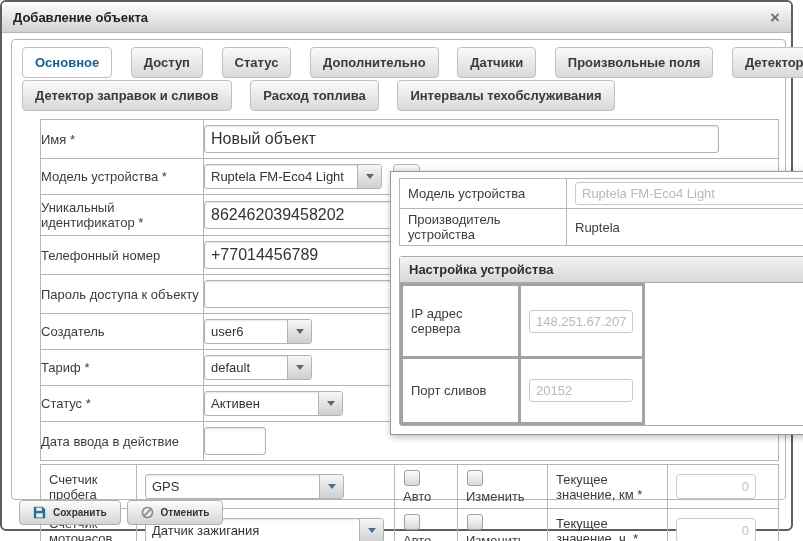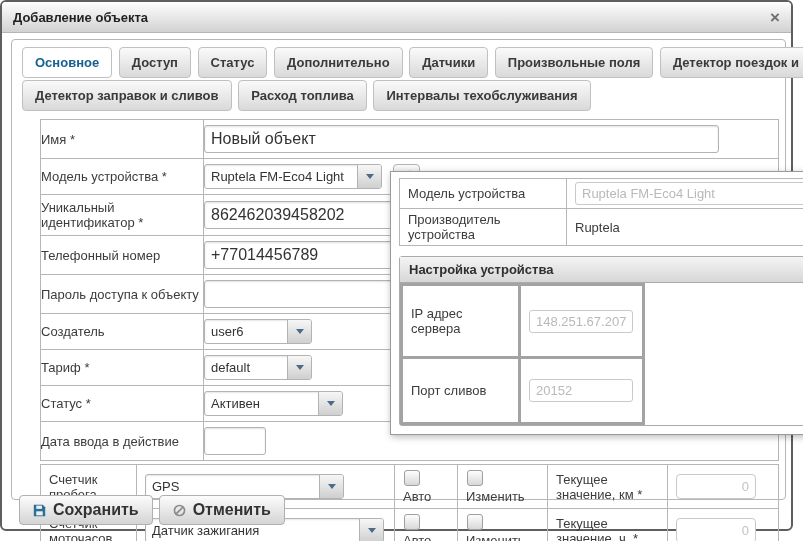--- a/index.html
+++ b/index.html
@@ -19,21 +19,21 @@
     display:flex; align-items:center; padding:15px 11px;
   }
   .title { font-weight:bold; font-size:13px; color:#222; }
   .close-btn { margin-left:auto; color:#6e6e6e; font-weight:bold; font-size:17px; line-height:1; cursor:pointer; }
   .panel {
     position:absolute; left:9px; top:37px; width:775px; height:461px;
     border:1px solid #b6b6b6; border-radius:4px; background:#fff; padding:7px 10px;
   }
   .tabs-row { white-space:nowrap; margin-bottom:2px; }
   .tab {
-    display:inline-block; padding:7px 12px; margin-right:3px;
+    display:inline-block; padding:7px 12px; margin-right:15px;
     background:linear-gradient(#fafafa,#d9d9d9); border:1px solid #c0c0c0;
     border-radius:4px; font-weight:bold; color:#3a3a3a; cursor:pointer;
   }
   .tab.active { background:#fff; color:#17618f; }
   table.grid { border-collapse:collapse; margin:8px 18px 0; width:739px; }
   table.grid td { border:1px solid #b6b6b6; padding:5px 0; vertical-align:middle; }
   td.lbl { width:163px; }
   input.txt {
     border:1px solid #b3b3b3; border-radius:3px; padding:4px 6px; font-size:16px;
     color:#333; font-family:inherit; box-shadow:inset 0 1px 2px rgba(0,0,0,0.12); outline:none; background:#fff;
@@ -69,21 +69,21 @@
     background:linear-gradient(#fdfdfd,#d8d8d8); margin:1px 0 3px 1px; cursor:pointer;
   }
   input.val-inp {
     width:80px; text-align:right; color:#c2c2c2; border:1px solid #c9c9c9; border-radius:4px;
     padding:4px 6px; font-size:13px; font-family:inherit; background:#fff; outline:none;
   }
   .footer { position:absolute; left:17px; bottom:4px; display:flex; gap:6px; }
   .btn {
     display:inline-flex; align-items:center; gap:7px; padding:5px 13px;
     background:linear-gradient(#fcfcfc,#d4d4d4); border:1px solid #b0b0b0; border-radius:4px;
-    font-size:16px; font-weight:bold; color:#333; cursor:pointer; font-family:inherit;
+    font-size:10px; font-weight:bold; color:#333; cursor:pointer; font-family:inherit;
   }
   .popup {
     position:absolute; left:390px; top:171px; width:436px; z-index:10;
     background:#fff; border:1px solid #9a9a9a; box-shadow:1px 2px 7px rgba(0,0,0,0.28);
     padding:6px 8px 8px;
   }
   table.ptable { border-collapse:collapse; width:100%; }
   table.ptable td { border:1px solid #b6b6b6; padding:3px 8px; vertical-align:middle; }
   td.p-lbl { width:167px; }
   input.dis {

